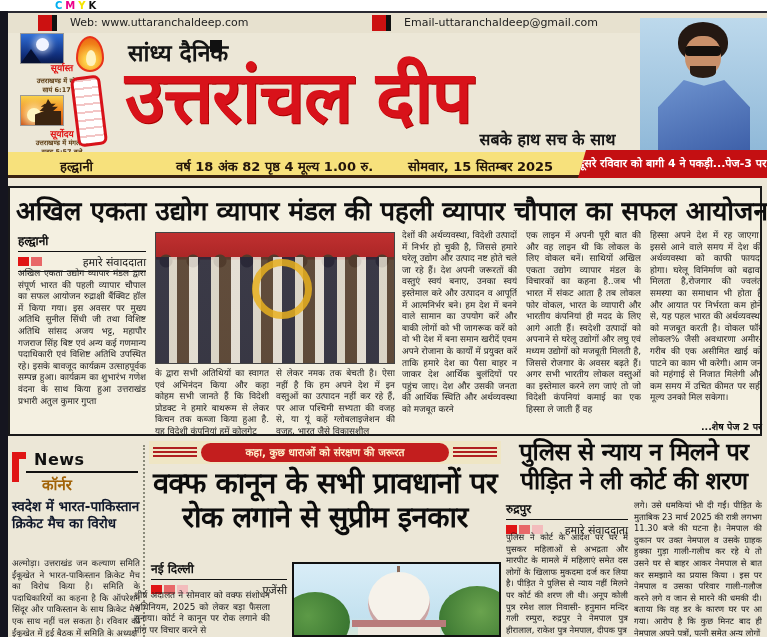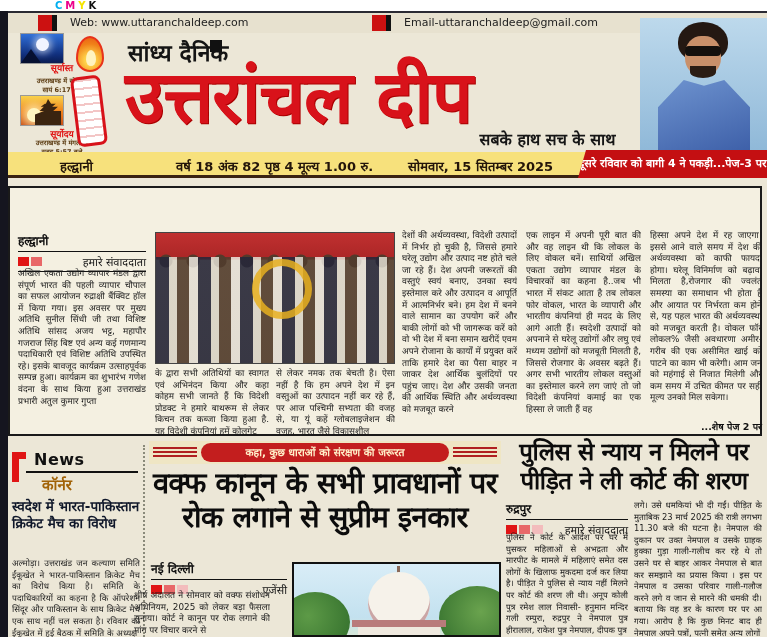--- a/index.html
+++ b/index.html
@@ -157,20 +157,21 @@
   </div>
 
   <div class="abs datebar">
     <div class="db" style="left:52px">हल्द्वानी</div>
     <div class="db" style="left:168px">वर्ष 18 अंक 82 पृष्ठ 4 मूल्य 1.00 रु.</div>
     <div class="db" style="left:400px">सोमवार, 15 सितम्बर 2025</div>
   </div>
   <div class="abs promo">दूसरे रविवार को बागी 4 ने पकड़ी...पेज-3 पर</div>
 
   <div class="abs main-box">
+    <div class="main-headline">अखिल एकता उद्योग व्यापार मंडल की पहली व्यापार चौपाल का सफल आयोजन</div>
 
     <div class="abs" style="left:8px; top:44px; width:128px;">
       <div class="dl-city">हल्द्वानी</div>
       <div class="byline-row">
         <span class="mk mk1"></span>
           <span class="mk mk2"></span>
         <span class="byline">हमारे संवाददाता</span>
       </div>
     </div>
     <div class="abs body-text" style="left:8px; top:80px; width:128px; height:166px;">अखिल एकता उद्योग व्यापार मंडल द्वारा संपूर्ण भारत की पहली व्यापार चौपाल का सफल आयोजन रुद्राक्षी बैंक्विट हॉल में किया गया। इस अवसर पर मुख्य अतिथि सुनील सिंधी जी तथा विशिष्ट अतिथि सांसद अजय भट्ट, महापौर गजराज सिंह बिष्ट एवं अन्य कई गणमान्य पदाधिकारी एवं विशिष्ट अतिथि उपस्थित रहे। इसके बावजूद कार्यक्रम उत्साहपूर्वक सम्पन्न हुआ। कार्यक्रम का शुभारंभ गणेश वंदना के साथ किया हुआ उत्तराखंड प्रभारी अतुल कुमार गुप्ता</div>

